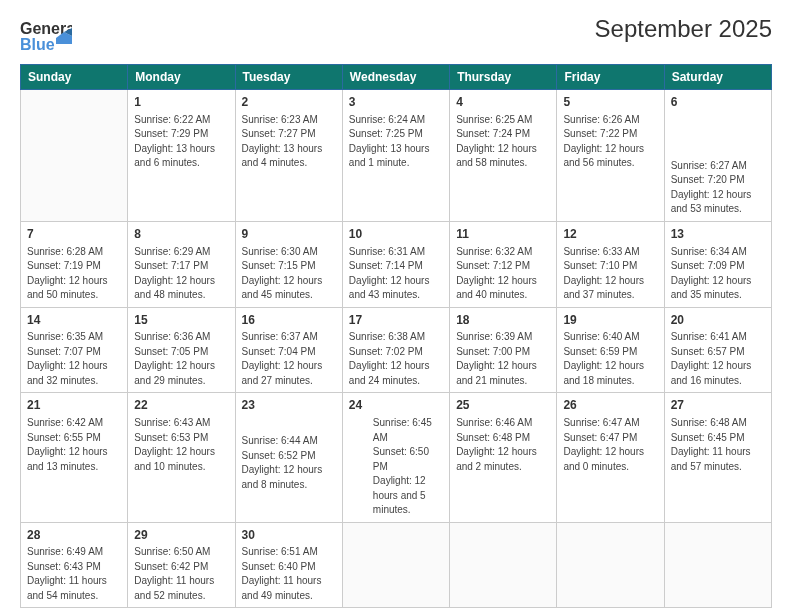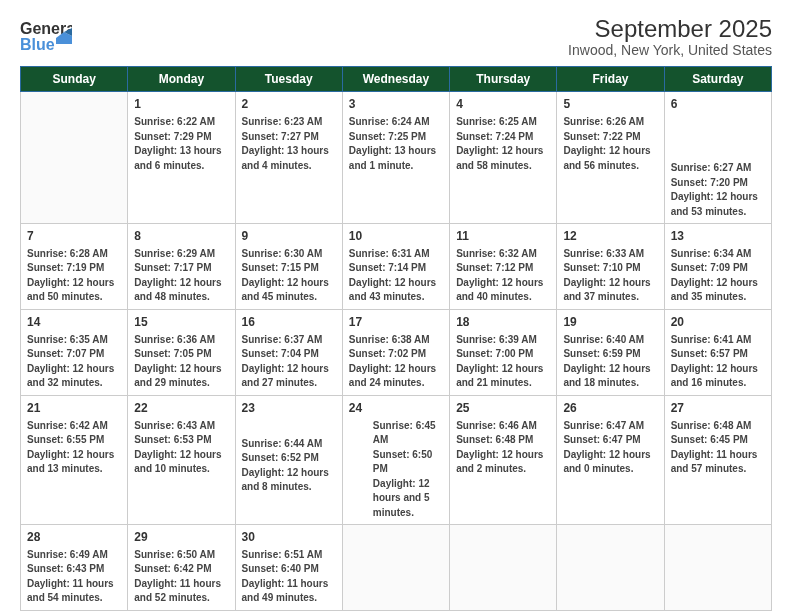--- a/index.html
+++ b/index.html
@@ -36,23 +36,23 @@
       font-size: 14px;
       color: #555;
     }
     .calendar {
       width: 100%;
       border-collapse: collapse;
       flex: 1;
       font-size: 11px;
     }
     .calendar thead tr th {
-      background: #14532d;
+      background: #0f766e;
       color: #fff;
-      text-align: center;
+      text-align: left;
       padding: 5px 7px;
       font-size: 12px;
       font-weight: bold;
       border: 1px solid #2a6aa0;
     }
     .calendar tbody tr td {
       border: 1px solid #ccc;
       vertical-align: top;
       padding: 4px 6px;
       width: calc(100% / 7);
@@ -63,21 +63,20 @@
     .calendar tbody tr td .day-num {
       font-weight: bold;
       font-size: 12px;
       display: block;
       margin-bottom: 2px;
     }
     .calendar tbody tr td .day-info {
       font-size: 10px;
       color: #444;
       line-height: 1.45;
-      font-weight: bold;
     }
     .calendar tbody tr td.empty {
       background: #fafafa;
     }
     .logo-wrapper {
       display: flex;
       align-items: center;
       gap: 0px;
     }
     .logo-svg { width: 52px; height: 40px; }
@@ -90,21 +89,20 @@
     <div class="logo-wrapper">
       <svg class="logo-svg" viewBox="0 0 52 40">
         <text x="0" y="18" font-size="16" font-weight="bold" fill="#333" font-family="Arial">General</text>
         <text x="0" y="34" font-size="16" font-weight="bold" fill="#4a90d9" font-family="Arial">Blue</text>
         <polygon points="36,22 44,16 52,20 52,28 36,28" fill="#4a90d9"></polygon>
         <polygon points="44,16 52,12 52,20" fill="#2a6aa0"></polygon>
       </svg>
     </div>
     <div class="title-block">
       <div class="main-title">September 2025</div>
-      <div class="subtitle">Inwood, New York, United States</div>
     </div>
   </div>
 
   <table class="calendar">
     <thead>
       <tr>
         <th>Sunday</th>
         <th>Monday</th>
         <th>Tuesday</th>
         <th>Wednesday</th>

